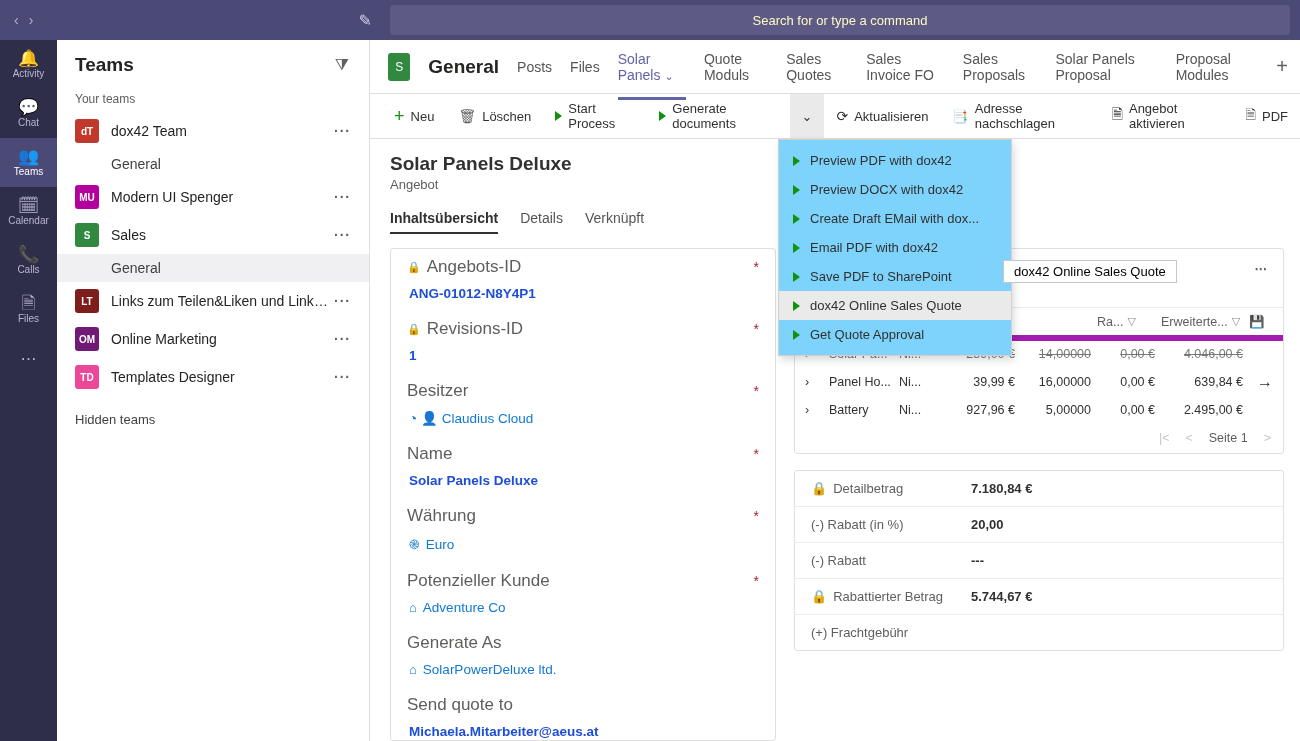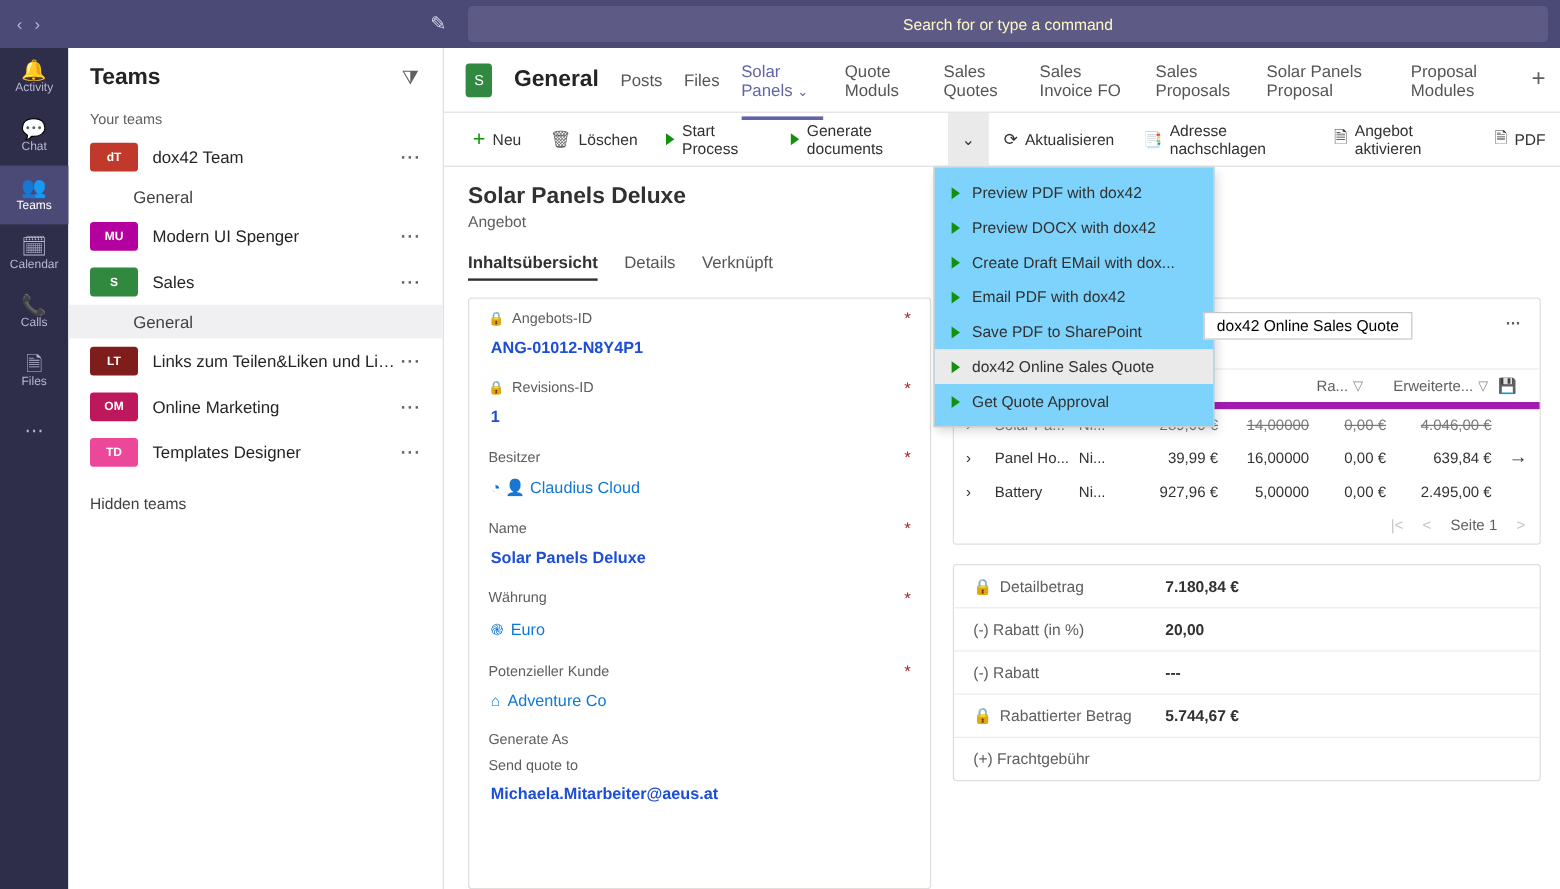--- a/index.html
+++ b/index.html
@@ -18,21 +18,21 @@
 .rail-item.active { background: #4b4975; color: #fff; }
 .rail-icon { font-size: 17px; line-height: 1; }
 .rail .more { height: 49px; display:flex; align-items:center; justify-content:center; color:#b8b6d1; cursor:pointer; }
 
 .teams-panel { width: 313px; background: #fff; border-right: 1px solid #e1dfdd; overflow-y: auto; }
 .teams-head { display:flex; align-items:center; justify-content:space-between; padding: 14px 20px 10px 18px; }
 .teams-head .title { font-size: 19px; font-weight: 700; color:#252423; }
 .teams-head .filter { font-size: 16px; color:#616161; cursor:pointer; }
 .your-label { padding: 6px 18px; font-size: 12px; color:#605e5c; }
 .team-row { display:flex; align-items:center; padding: 7px 14px 7px 18px; cursor:pointer; }
-.team-badge { width:40px; height:24px; border-radius:3px; display:flex; align-items:center; justify-content:center; font-size:10px; color:#fff; margin-right:12px; font-weight:600; }
+.team-badge { width:24px; height:24px; border-radius:3px; display:flex; align-items:center; justify-content:center; font-size:10px; color:#fff; margin-right:12px; font-weight:600; }
 .team-name { flex:1; font-size:14px; color:#252423; white-space:nowrap; overflow:hidden; text-overflow:ellipsis; }
 .team-more { font-size:14px; color:#616161; padding: 0 4px; cursor:pointer; font-weight:bold; letter-spacing:1px; }
 .channel-row { padding: 6px 14px 6px 54px; font-size: 14px; color:#424242; cursor:pointer; }
 .channel-row.active { background: #f0eff2; }
 .hidden-label { padding: 16px 18px; font-size:13px; color:#424242; }
 
 .main { flex:1; background:#fff; display:flex; flex-direction:column; position:relative; }
 .channel-header { display:flex; align-items:center; height:54px; border-bottom:1px solid #e1dfdd; padding-left:18px; gap:18px; }
 .channel-header .badge { width:28px; height:28px; border-radius:3px; background:#30893e; color:#fff; display:flex; align-items:center; justify-content:center; font-size:12px; }
 .channel-header .name { font-size:19px; font-weight:700; color:#252423; }
@@ -63,21 +63,21 @@
 .inner-tabs { display:flex; gap:22px; margin-top:18px; }
 .inner-tab { font-size:14px; color:#555; cursor:pointer; padding-bottom:6px; }
 .inner-tab.active { font-weight:600; color:#323130; border-bottom:2px solid #323130; }
 
 .cols { display:flex; gap:18px; margin-top:14px; flex:1; min-height:0; }
 .left-card, .right-col { flex:1; display:flex; flex-direction:column; }
 .left-card { border:1px solid #e1dfdd; border-radius:3px; overflow-y:hidden; }
 .field { padding: 8px 16px 0 16px; }
 .field .lbl-row { display:flex; align-items:center; gap:6px; }
 .field .lock { font-size:11px; color:#605e5c; }
-.field .lbl { font-size:12px; color:#605e5c; flex:1; }
+.field .lbl { font-size:17px; color:#605e5c; flex:1; }
 .field .req { color:#a4262c; font-size:14px; margin-left:auto; }
 .field .val { font-size:13.5px; color:#1d4ed8; padding: 9px 2px 10px 2px; }
 .field .val.bold { font-weight:600; }
 .field .val.link { color:#1078d4; }
 .field .link-i { color:#1078d4; margin-right:6px; font-size:13px; }
 .field .who-i { color:#1078d4; margin-right:4px; }
 
 .right-col { gap:16px; }
 .produkte { border:1px solid #e1dfdd; border-radius:3px; flex:0 0 auto; }
 .prod-head { display:flex; align-items:center; padding: 12px 14px 8px 14px; font-size:12.5px; letter-spacing:1px; font-weight:600; color:#323130; }
@@ -167,21 +167,21 @@
           <span class="team-name">Sales</span>
           <span class="team-more">···</span>
         </div>
         <div class="channel-row active">General</div>
         <div class="team-row">
           <div class="team-badge" style="background:#7f1d1d">LT</div>
           <span class="team-name">Links zum Teilen&amp;Liken und Links zu i...</span>
           <span class="team-more">···</span>
         </div>
         <div class="team-row">
-          <div class="team-badge" style="background:#be185d">OM</div>
+          <div class="team-badge" style="background:#701a75">OM</div>
           <span class="team-name">Online Marketing</span>
           <span class="team-more">···</span>
         </div>
         <div class="team-row">
           <div class="team-badge" style="background:#ec4899">TD</div>
           <span class="team-name">Templates Designer</span>
           <span class="team-more">···</span>
         </div>
       </div>
 
@@ -330,20 +330,21 @@
               <div class="lbl-row">
                 <span class="lbl">Potenzieller Kunde</span>
                 <span class="req">*</span>
               </div>
               <div class="val link"><span class="link-i">⌂</span><span>Adventure Co</span></div>
             </div>
           <div class="field">
               <div class="lbl-row">
                 <span class="lbl">Generate As</span>
               </div>
+              <div class="val link"><span class="link-i">⌂</span><span>SolarPowerDeluxe ltd.</span></div>
             </div>
           <div class="field">
               <div class="lbl-row">
                 <span class="lbl">Send quote to</span>
               </div>
               <div class="val bold">Michaela.Mitarbeiter@aeus.at</div>
             </div>
         </div>
 
         <div class="right-col">

